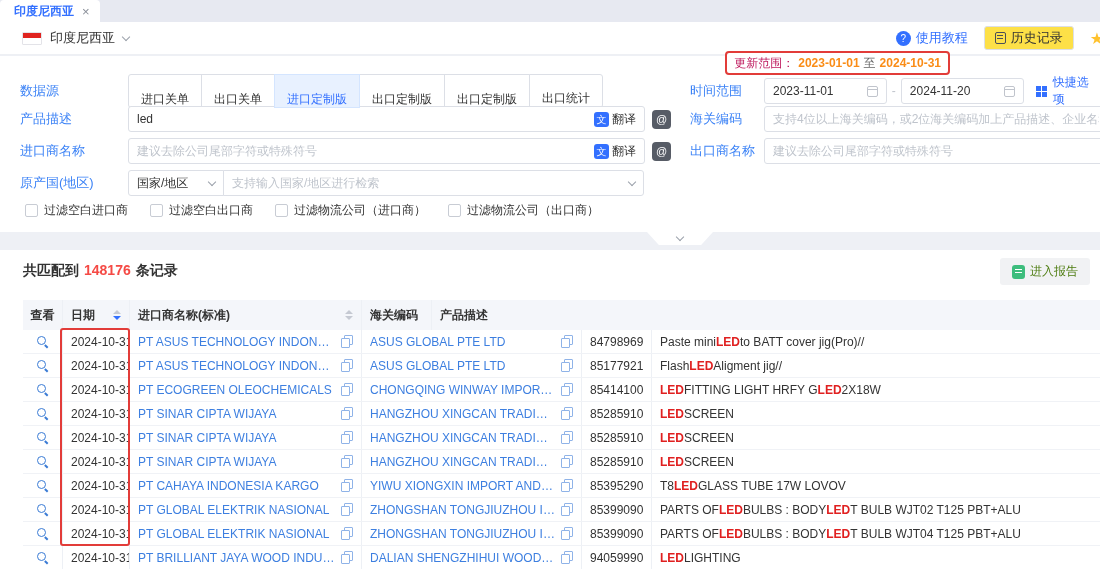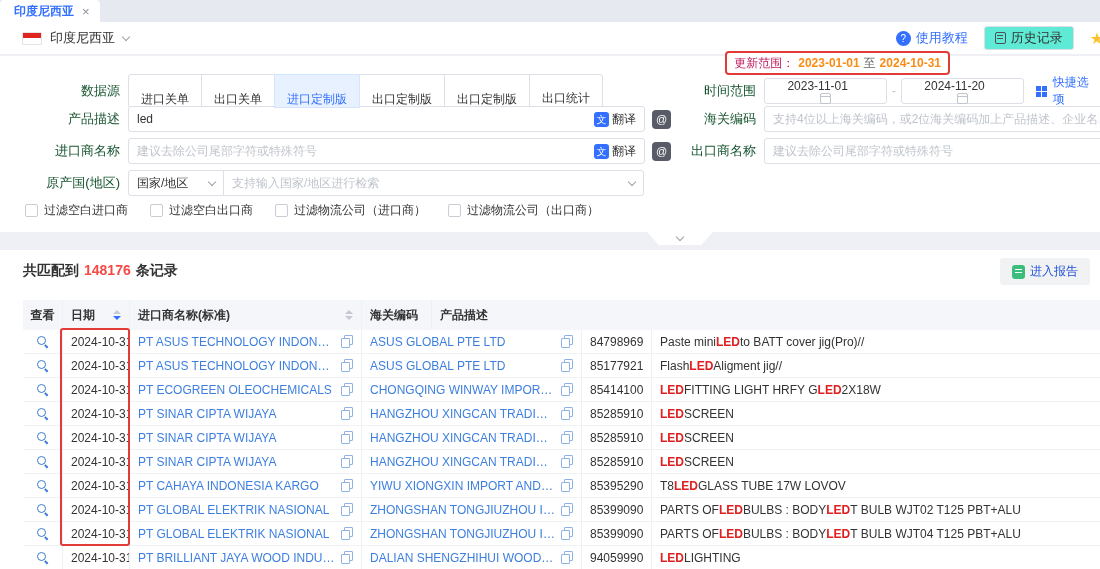--- a/index.html
+++ b/index.html
@@ -14,53 +14,53 @@
 
   
   .toolbar { position:absolute; top:22px; left:0; right:0; height:33px; background:#fff; border-bottom:1px solid #eef0f4; display:flex; align-items:center; justify-content:space-between; padding:0 14px 0 22px; }
   .country-select { display:flex; align-items:center; gap:8px; cursor:pointer; }
   .flag { width:20px; height:13px; background:linear-gradient(#e0231f 0 50%, #ffffff 50% 100%); border:1px solid #e3e3e8; border-radius:1px; }
   .country-name { font-size:13px; color:#333; }
   .chev { width:6px; height:6px; border-right:1.4px solid #9aa0aa; border-bottom:1.4px solid #9aa0aa; transform:rotate(45deg); margin-top:-3px; }
   .toolbar-right { display:flex; align-items:center; gap:16px; }
   .tutorial-link { display:flex; align-items:center; gap:5px; color:#3370ff; font-size:13px; cursor:pointer; }
   .tutorial-icon { width:15px; height:15px; border-radius:50%; background:#3370ff; color:#fff; font-size:10px; line-height:15px; text-align:center; display:inline-block; }
-  .history-btn { display:flex; align-items:center; gap:5px; border:1px solid #dcdfe6; background:#5eead4; border-radius:3px; height:24px; padding:0 10px; font-size:13px; color:#333; cursor:pointer; }
+  .history-btn { display:flex; align-items:center; gap:5px; border:1px solid #dcdfe6; background:#fde047; border-radius:3px; height:24px; padding:0 10px; font-size:13px; color:#333; cursor:pointer; }
   .history-icon { width:11px; height:12px; border:1.3px solid #4a4e57; border-radius:2px; position:relative; }
   .history-icon::before { content:''; position:absolute; left:1px; top:2px; width:6px; height:1.3px; background:#4a4e57; box-shadow:0 3px 0 #4a4e57; }
   .star-icon { color:#ffc22e; font-size:16px; margin-right:-18px; cursor:pointer; }
 
   
   .update-range { position:absolute; top:51px; right:150px; height:24px; border:2px solid #e23c39; border-radius:4px; background:#fff; display:flex; align-items:center; padding:0 7px; gap:4px; z-index:6; font-size:12px; }
   .update-range .lbl { color:#be185d; }
   .update-range .dt { color:#fa8c16; font-weight:bold; }
   .update-range .sep { color:#666; }
 
   
   .filter-panel { position:absolute; top:56px; left:0; right:0; height:176px; background:#fff; }
   .frow { position:absolute; display:flex; align-items:center; }
-  .flabel { text-align:right; font-size:13px; color:#14532d; flex:none; }
+  .flabel { text-align:left; font-size:13px; color:#3b82f6; flex:none; }
   .flabel.l { width:100px; margin-right:8px; }
   .flabel.r { width:66px; margin-right:8px; }
 
   .seg-group { display:flex; }
   .seg { height:34px; line-height:24px; padding:12px 12px; border:1px solid #dcdfe6; background:#fff; margin-left:-1px; font-size:12px; color:#333; cursor:pointer; }
   .seg:first-child { border-radius:3px 0 0 3px; margin-left:0; }
   .seg:last-child { border-radius:0 3px 3px 0;font-family:Liberation Mono, monospace; }
   .seg.sel { background:#e8f1ff; color:#3370ff; border-color:#d4e5ff; z-index:1; }
 
   .inp-box { height:26px; border:1px solid #dcdfe6; border-radius:3px; background:#fff; display:flex; align-items:center; padding:0 8px; }
   .inp-box input { border:none; outline:none; flex:1; font-size:12px; font-family:inherit; color:#333; background:transparent; min-width:0; }
   .inp-box input::placeholder { color:#bfc4cc; }
   .translate-btn { display:flex; align-items:center; gap:3px; flex:none; cursor:pointer; }
   .translate-icon { width:15px; height:15px; background:#3370ff; border-radius:3px; color:#fff; font-size:10px; line-height:15px; text-align:center; }
   .translate-btn span.t { font-size:12px; color:#333; }
   .at-badge { width:19px; height:19px; background:#575c66; border-radius:4px; color:#fff; font-size:11px; line-height:19px; text-align:center; margin-left:7px; flex:none; cursor:pointer; }
 
-  .date-box { width:124px;flex-direction:column; }
+  .date-box { width:124px; }
   .date-box input { width:76px; }
   .cal-icon { width:11px; height:11px; border:1.2px solid #c0c4cc; border-radius:2px; position:relative; flex:none; }
   .cal-icon::before { content:''; position:absolute; left:0; right:0; top:2px; height:1px; background:#c0c4cc; }
   .range-sep { margin:0 5px; color:#c0c4cc; }
   .quick-link { display:flex; align-items:center; gap:5px; color:#3370ff; font-size:12px; margin-left:12px; cursor:pointer; }
   .grid-icon { width:5px; height:5px; background:#3370ff; box-shadow:6px 0 0 #3370ff, 0 6px 0 #3370ff, 6px 6px 0 #3370ff; margin:-6px 7px 0 0; }
 
   .origin-select { width:96px; height:26px; border:1px solid #dcdfe6; border-radius:3px 0 0 3px; display:flex; align-items:center; justify-content:space-between; padding:0 8px; font-size:12px; color:#333; cursor:pointer; background:#fff;text-align:right; }
   .origin-input { width:421px; border-radius:0 3px 3px 0; margin-left:-1px; }
 
@@ -70,21 +70,21 @@
   .cb-item span.t { font-size:12px; color:#333; }
 
   .collapse-tab { position:absolute; top:232px; left:647px; width:66px; height:13px; background:#fff; clip-path:polygon(0 0,100% 0,82% 100%,18% 100%); display:flex; align-items:flex-start; justify-content:center; cursor:pointer; z-index:4; }
   .collapse-tab .chev { margin-top:2px; }
 
   
   .results-panel { position:absolute; top:250px; left:0; right:0; bottom:0; background:#fff; }
   .results-bar { position:absolute; top:0; left:23px; right:10px; height:42px; display:flex; align-items:center; }
   .match-text { font-size:14px; font-weight:bold; color:#333; display:flex; gap:5px; }
   .match-count { color:#f54a45; }
-  .report-btn { position:absolute; right:0; top:8px; height:27px; background:#f1f2f4; border:none; border-radius:3px; padding:0 12px; display:flex; align-items:center; gap:5px; font-size:12px; color:#1d4ed8; cursor:pointer; font-family:inherit; }
+  .report-btn { position:absolute; right:0; top:8px; height:27px; background:#f1f2f4; border:none; border-radius:3px; padding:0 12px; display:flex; align-items:center; gap:5px; font-size:12px; color:#4d7c0f; cursor:pointer; font-family:inherit; }
   .report-icon { width:13px; height:14px; background:#3dbd7d; border-radius:3px; position:relative; }
   .report-icon::before { content:''; position:absolute; left:3px; top:4px; width:7px; height:1.5px; background:#fff; box-shadow:0 3px 0 #fff; }
 
   
   .table { position:absolute; left:23px; right:0; top:50px; bottom:0; overflow:hidden; }
   .tr, .thead { display:flex; align-items:stretch; }
   .thead { height:30px; background:#f4f6fa; font-weight:bold; }
   .tr { height:24px; border-bottom:1px solid #f0f2f6; background:#fff; }
   .td, .th { display:flex; align-items:center; padding:0 8px; border-right:1px solid #edf0f5; overflow:hidden; white-space:nowrap; font-size:12px; }
   .c-view { width:40px; justify-content:center; flex:none; }

